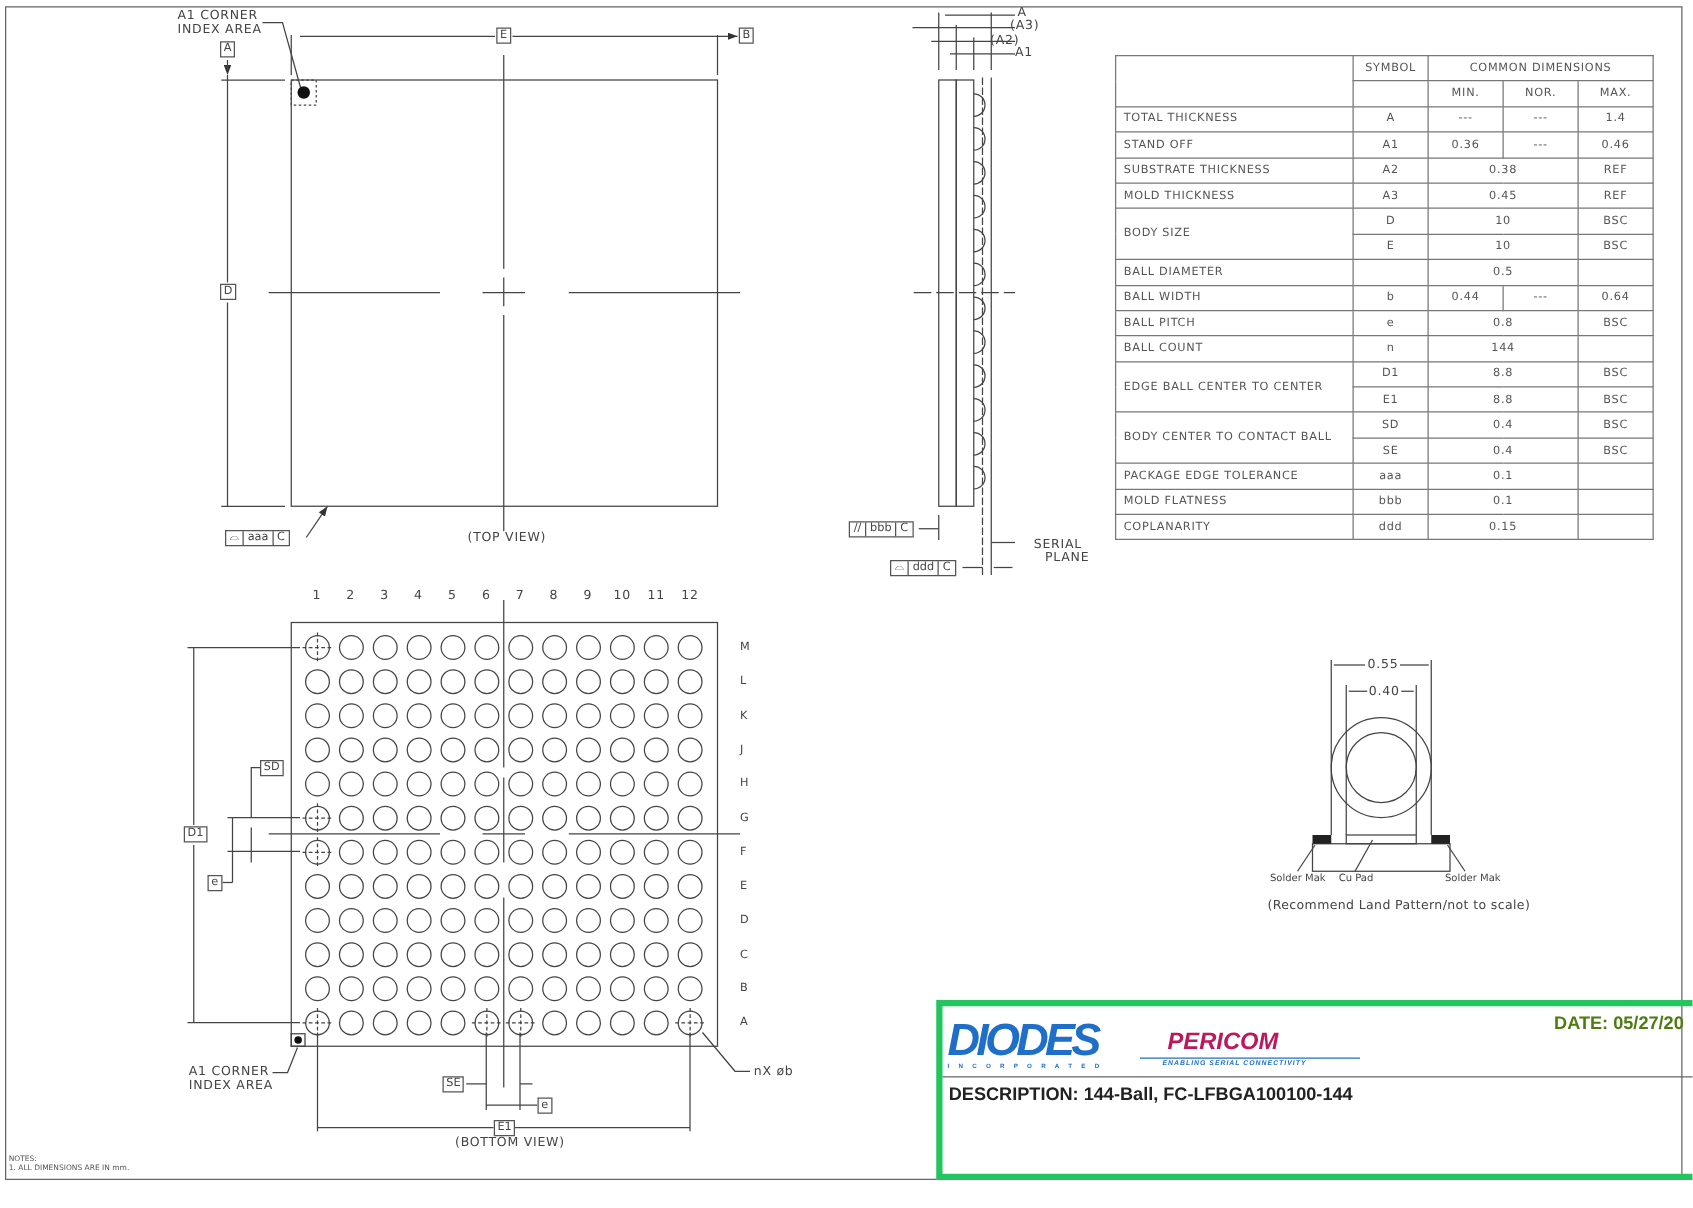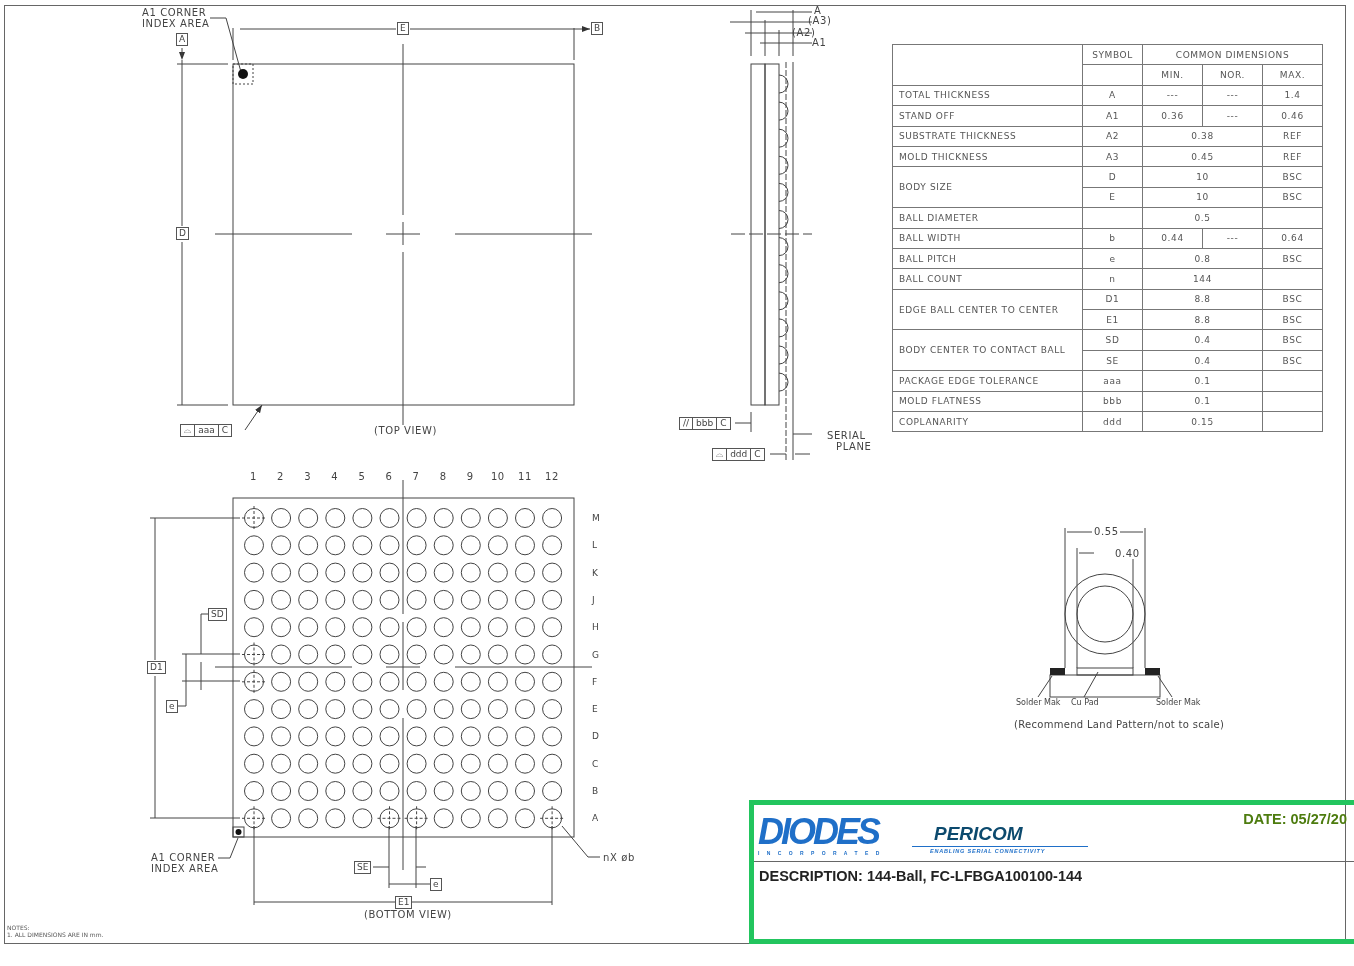--- a/index.html
+++ b/index.html
@@ -488,30 +488,30 @@
       <tr>
         <td class="p">COPLANARITY</td>
         <td class="s">ddd</td>
         <td colspan="2">0.15</td>
         <td class="v"></td>
       </tr>
     </tbody>
 </table>
 
 <div class="lbl" style="left:1093px;top:526px;background:#fff;padding:0 1px;">0.55</div>
-<div class="lbl" style="left:1094px;top:548px;background:#fff;padding:0 1px;margin-left:20px;">0.40</div>
+<div class="lbl" style="left:1094px;top:548px;background:#fff;padding:0 1px;">0.40</div>
 <div class="lbl" style="left:1016px;top:697px;font-size:8px;letter-spacing:0;">Solder Mak</div>
 <div class="lbl" style="left:1071px;top:697px;font-size:8px;letter-spacing:0;">Cu Pad</div>
 <div class="lbl" style="left:1156px;top:697px;font-size:8px;letter-spacing:0;">Solder Mak</div>
 <div class="lbl" style="left:1014px;top:719px;font-size:10px;letter-spacing:0.3px;">(Recommend Land Pattern/not to scale)</div>
 
 <div class="titleblock">
   <div style="position:absolute;left:4px;top:10px;font-family:'Liberation Sans',sans-serif;font-weight:bold;font-style:italic;font-size:36px;line-height:34px;letter-spacing:-3px;color:#1f6fc8;">DIODES</div>
   <div style="position:absolute;left:4px;top:45px;font-size:5px;font-weight:bold;color:#1f6fc8;letter-spacing:3px;">I N C O R P O R A T E D</div>
-  <div style="position:absolute;left:180px;top:18px;font-family:'Liberation Sans',sans-serif;font-weight:bold;font-style:italic;font-size:19px;color:#0c4a6e;">PERICOM</div>
+  <div style="position:absolute;left:180px;top:18px;font-family:'Liberation Sans',sans-serif;font-weight:bold;font-style:italic;font-size:19px;color:#be185d;">PERICOM</div>
   <div style="position:absolute;left:158px;top:41px;width:176px;border-top:1px solid #1f6fc8;"></div>
   <div style="position:absolute;left:176px;top:43px;font-size:5.5px;font-weight:bold;font-style:italic;color:#1f6fc8;letter-spacing:0.8px;">ENABLING SERIAL CONNECTIVITY</div>
   <div style="position:absolute;right:8px;top:6px;font-weight:bold;font-size:14.5px;color:#4d7c0f;">DATE: 05/27/20</div>
   <div class="tb-row" style="top:56px;height:29px;">
       <span style="position:absolute;left:5px;top:6px;">DESCRIPTION: 144-Ball, FC-LFBGA100100-144</span>
     </div>
 </div>
 
 <div class="notes">
   <div>NOTES:</div>

